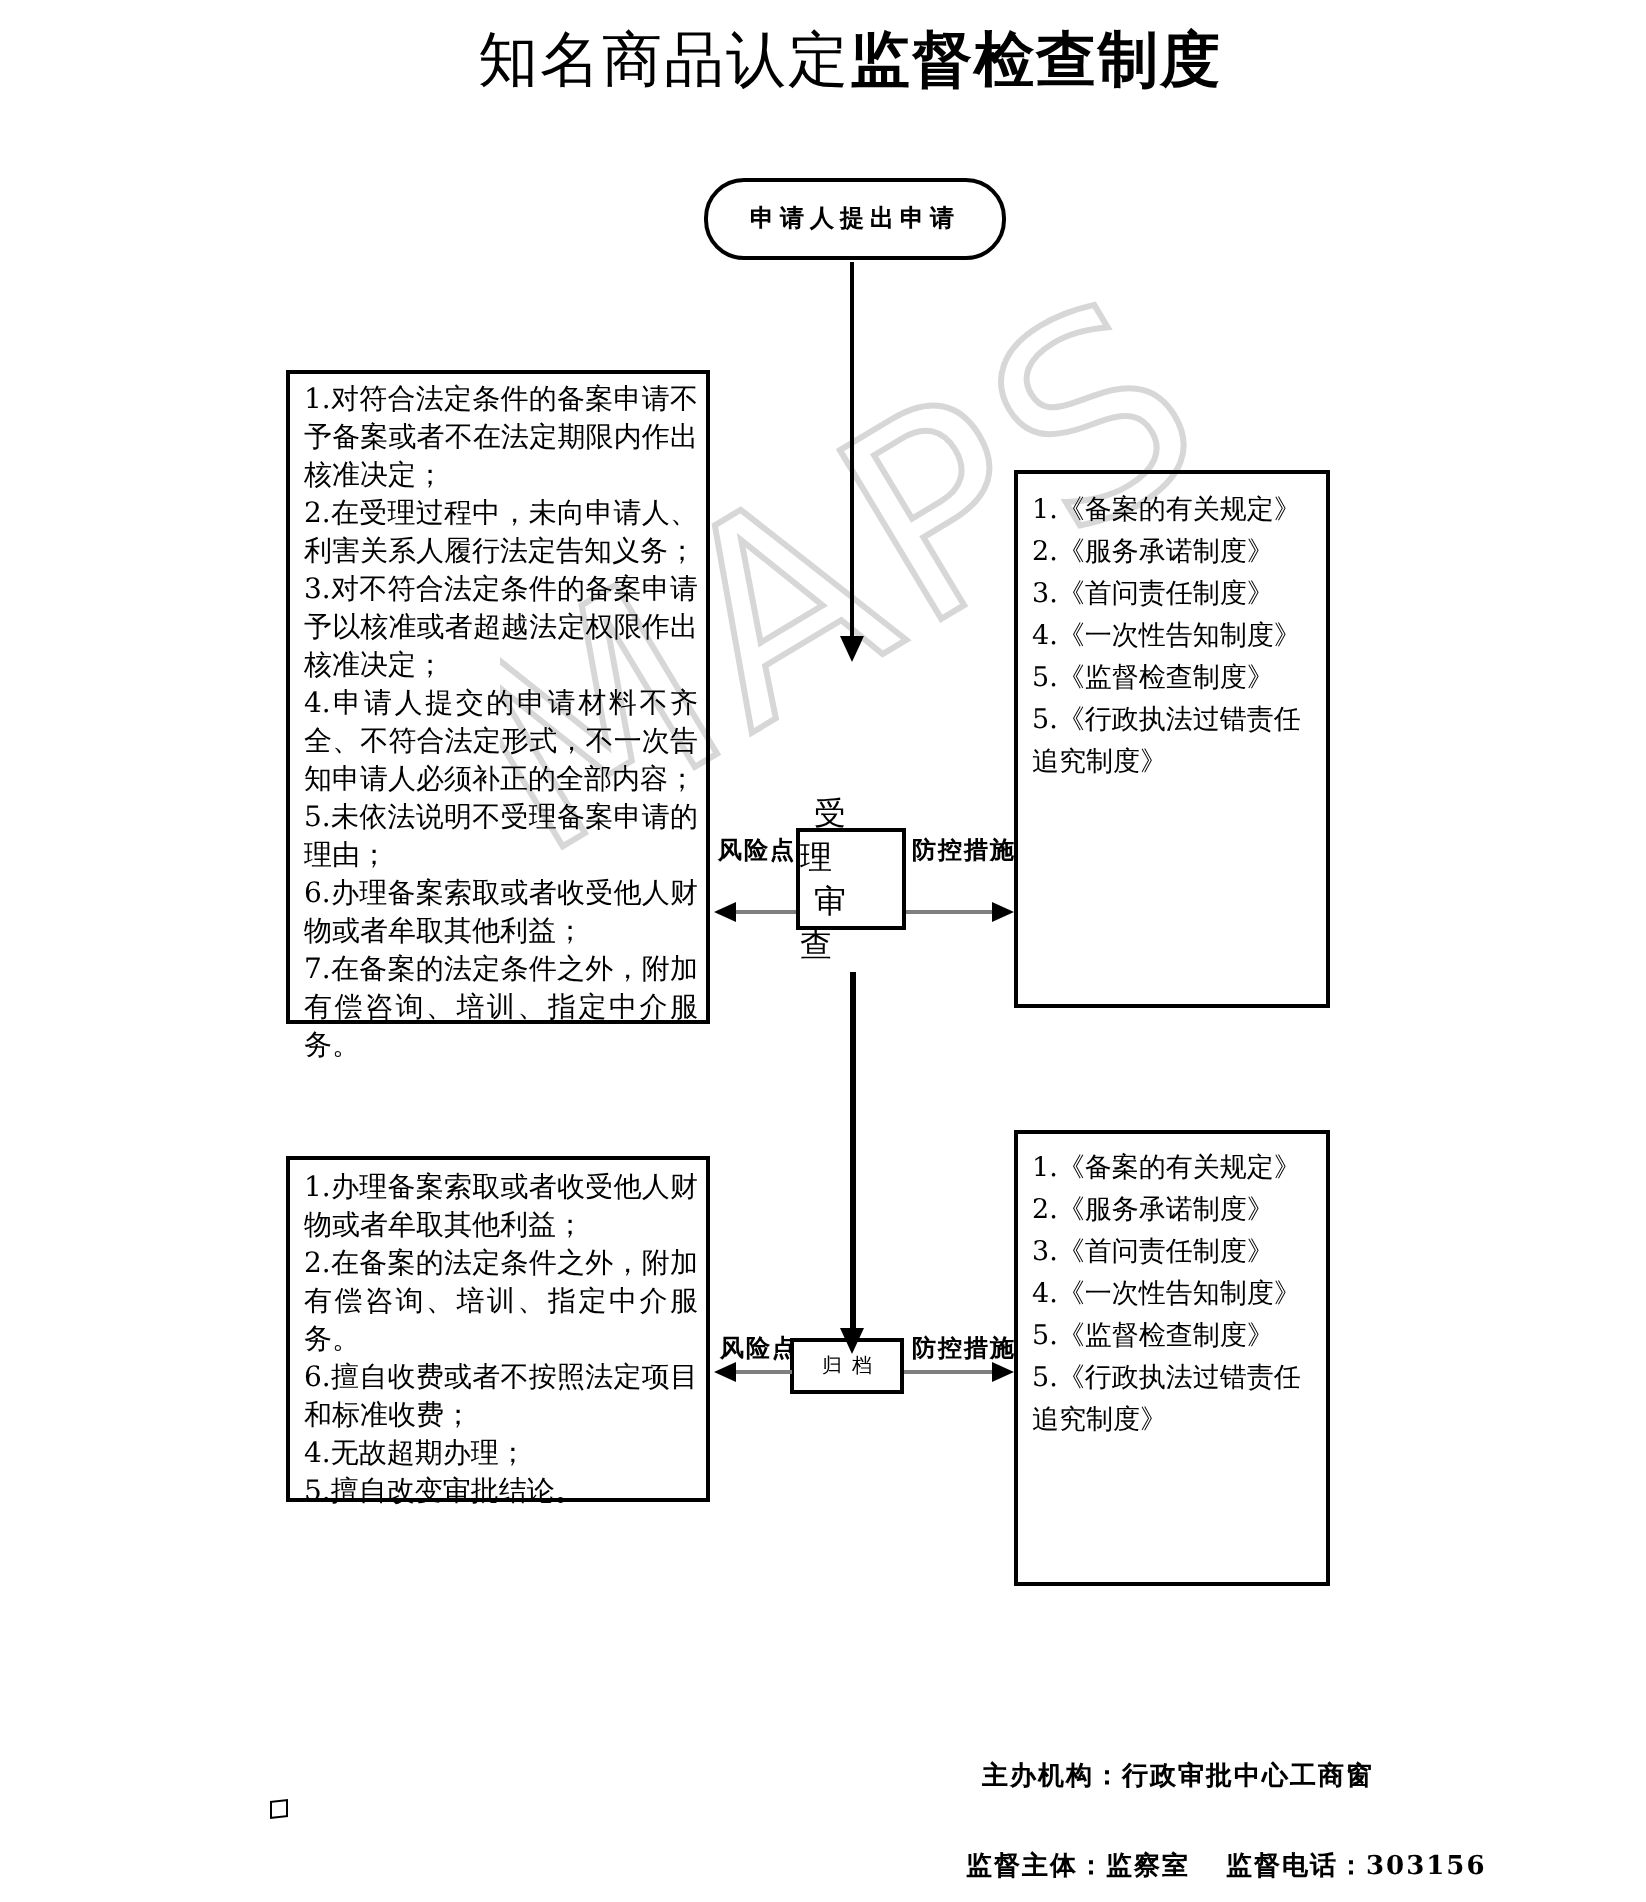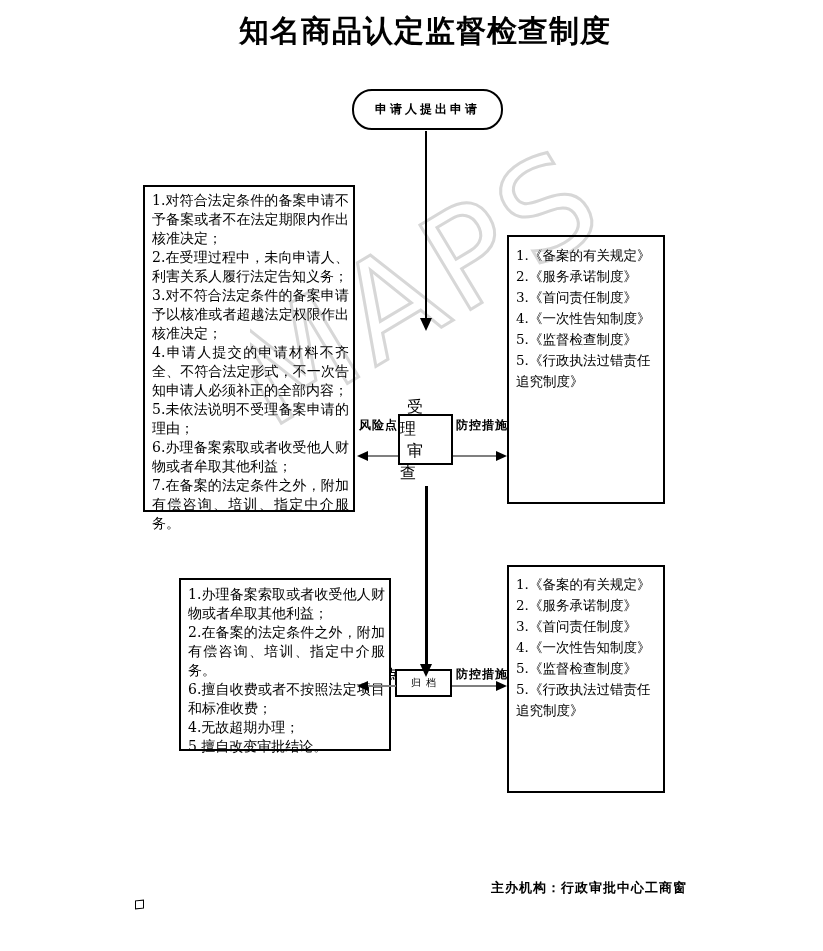--- a/index.html
+++ b/index.html
@@ -1,21 +1,21 @@
 <!DOCTYPE html>
 <html><head>
 <meta charset="utf-8">
 <style>
   html,body{margin:0;padding:0;background:#fff;}
   .page{position:relative;width:823px;height:951px;background:#ffffff;overflow:hidden;
         font-family:"Liberation Sans","DejaVu Sans",sans-serif;color:#000;}
 
   .title{position:absolute;left:425px;top:12px;transform:translateX(-50%);
          white-space:nowrap;font-size:30px;line-height:38px;letter-spacing:1px;}
-  .title .t-normal{font-weight:700;}
+  .title .t-normal{font-weight:400;}
   .title .t-bold{font-weight:700;}
 
   .watermark{position:absolute;left:250px;top:50px;z-index:6;mix-blend-mode:darken;pointer-events:none;}
 
   .node{position:absolute;border:2px solid #000;background:#fff;box-sizing:border-box;
         display:flex;flex-direction:column;align-items:center;justify-content:center;z-index:3;}
   .start-node{left:352px;top:89px;width:151px;height:41px;border-radius:20px;
         font-size:12px;font-weight:700;letter-spacing:3px;z-index:3;}
   .review-node{left:398px;top:414px;width:55px;height:51px;font-size:16px;line-height:22px;
         font-family:"DejaVu Serif","Liberation Serif",serif;}
@@ -24,21 +24,21 @@
         font-family:"DejaVu Serif","Liberation Serif",serif;}
   .archive-node .nline{letter-spacing:5px;text-indent:5px;}
 
   .box{position:absolute;border:2px solid #000;background:#fff;box-sizing:border-box;z-index:2;
        font-family:"DejaVu Serif","Liberation Serif",serif;text-align:justify;}
   .risk-box-1{left:143px;top:185px;width:212px;height:327px;padding:4px 4px 0 7px;
        font-size:14px;line-height:19px;}
   .control-box-1{left:507px;top:235px;width:158px;height:269px;padding:8px 0 0 7px;
        font-size:13.5px;line-height:21px;text-align:left;}
   .risk-box-2{left:143px;top:578px;width:212px;height:173px;padding:5px 4px 0 7px;
-       font-size:14px;line-height:19px;margin-left:36px;}
+       font-size:14px;line-height:19px;}
   .control-box-2{left:507px;top:565px;width:158px;height:228px;padding:7px 0 0 7px;
        font-size:13.5px;line-height:21px;text-align:left;}
 
   .arrow-label{position:absolute;font-size:12px;font-weight:600;letter-spacing:1px;z-index:1;
        font-family:"DejaVu Serif","Liberation Serif",serif;white-space:nowrap;}
   .lbl-risk-1{left:359px;top:417px;}
   .lbl-ctrl-1{left:456px;top:417px;}
   .lbl-risk-2{left:360px;top:666px;}
   .lbl-ctrl-2{left:456px;top:666px;}
 
@@ -138,14 +138,17 @@
   </div>
 
   <div class="ah ah-left" style="left:357px;top:681px;"></div>
   <div class="hline" style="left:366px;top:685px;width:30px;"></div>
   <div class="hline" style="left:452px;top:685px;width:45px;"></div>
   <div class="ah ah-right" style="left:496px;top:681px;"></div>
 
   <div class="anchor-mark"></div>
 
   <div class="footer-line footer-org">主办机构：行政审批中心工商窗</div>
+  <div class="footer-line footer-sup">
+    <span>监督主体：监察室</span><span class="gap"></span><span>监督电话：303156</span>
+  </div>
 
 </div>
 
 </body></html>

